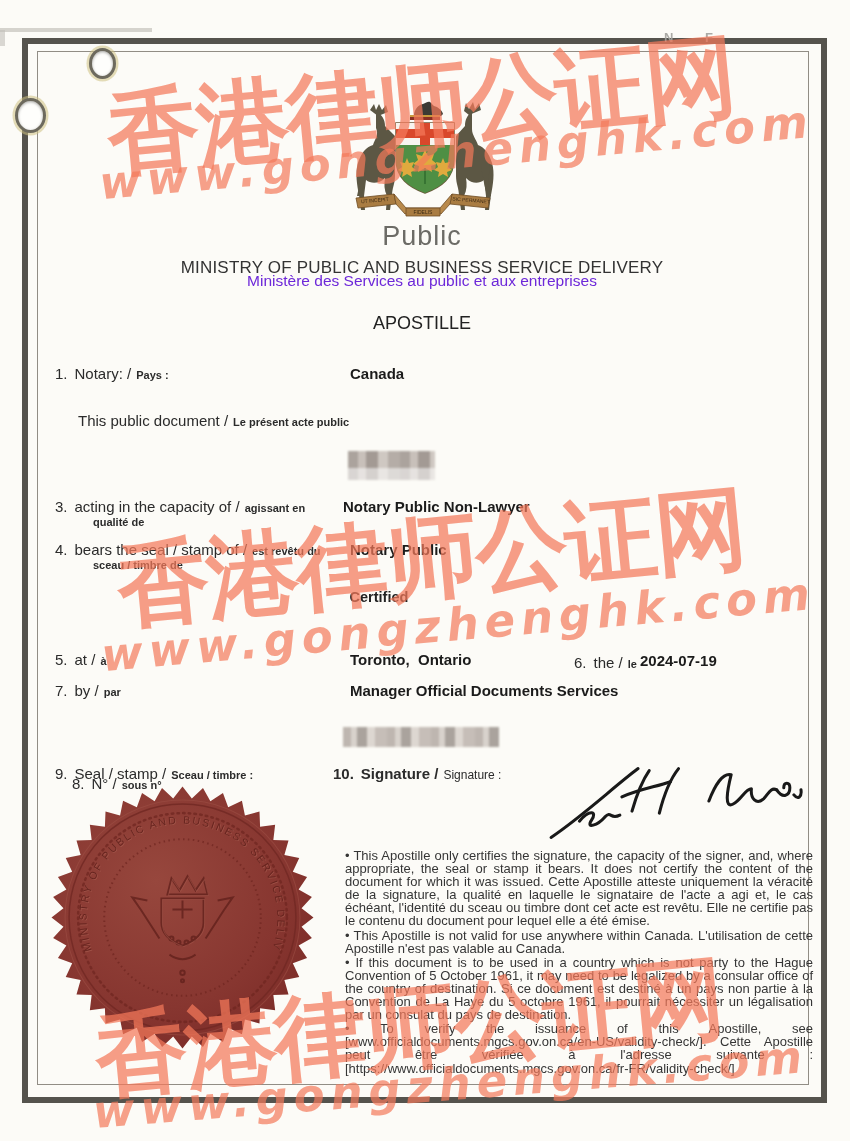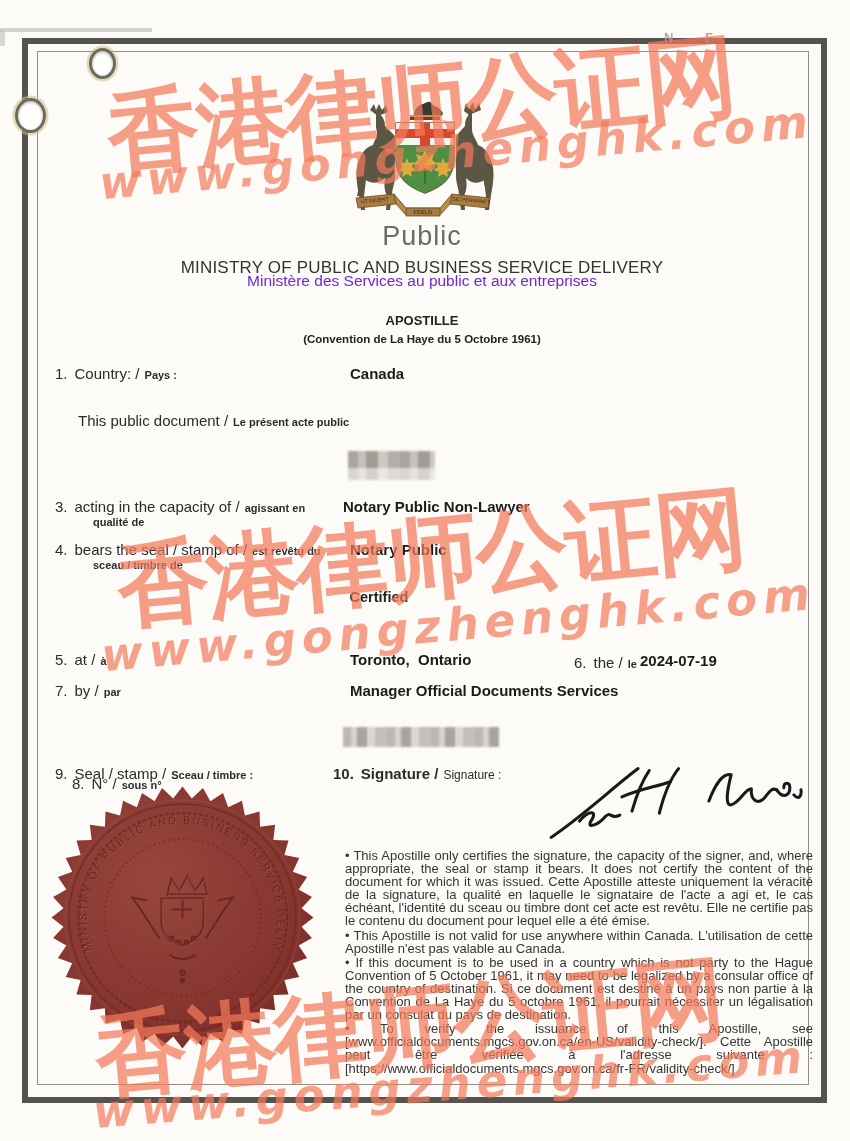--- a/index.html
+++ b/index.html
@@ -35,21 +35,21 @@
 
   
   #arms{position:absolute;left:348px;top:98px;width:150px;height:128px;z-index:2;}
   #ontario-caption{position:absolute;left:37px;top:221px;width:770px;text-align:center;
         font-size:27px;color:#6c6b66;letter-spacing:1px;z-index:2;}
 
   
   .center-line{position:absolute;left:37px;width:770px;text-align:center;z-index:2;}
   #h-ministry{top:258px;font-size:17px;color:#333;letter-spacing:.2px;}
   #h-ministere{top:272px;font-size:15.5px;color:#6d28d9;}
-  #h-apostille{top:313px;font-size:13px;font-weight:bold;color:#222;}
+  #h-apostille{top:313px;font-size:18px;font-weight:normal;color:#222;}
   #h-convention{top:333px;font-size:11.5px;font-weight:bold;color:#222;}
 
   
   .lbl{position:absolute;font-size:15px;color:#2b2b2b;white-space:nowrap;z-index:2;}
   .lbl .num{margin-right:7px;}
   .fr{font-size:11px;font-weight:bold;margin-left:5px;}
   .fr-line{position:absolute;font-size:11px;font-weight:bold;color:#2b2b2b;z-index:2;}
   .val{position:absolute;font-weight:bold;font-size:15px;color:#1b1b1b;white-space:pre-wrap;z-index:2;}
   .bold-en{font-weight:bold;}
   .fr-reg{font-size:12px;font-weight:normal;margin-left:5px;}
@@ -143,24 +143,23 @@
       <text x="27" y="104" font-size="5" text-anchor="middle" fill="#3c2a14" transform="rotate(-5 27 104)">UT INCEPIT</text>
       <text x="123" y="104" font-size="5" text-anchor="middle" fill="#3c2a14" transform="rotate(5 123 104)">SIC PERMANET</text>
       <text x="75" y="116" font-size="5" text-anchor="middle" fill="#3c2a14">FIDELIS</text>
     </g>
   </svg>
   <div id="ontario-caption">Public</div>
 
   <div id="h-ministry" class="center-line">MINISTRY OF PUBLIC AND BUSINESS SERVICE DELIVERY</div>
   <div id="h-ministere" class="center-line">Ministère des Services au public et aux entreprises</div>
   <div id="h-apostille" class="center-line">APOSTILLE</div>
-  <div id="h-convention" class="center-line">(Convention de La Haye du 5 Octobre 1961)</div>
 
   <div id="row-country" class="lbl">
-    <span class="num">1.</span><span>Country: /</span><span class="fr">Pays :</span>
+    <span class="num">1.</span><span>Notary: /</span><span class="fr">Pays :</span>
   </div>
   <div id="val-country" class="val">Canada</div>
 
   <div id="row-intro" class="lbl">
     <span>This public document /</span><span class="fr">Le présent acte public</span>
   </div>
 
   <div id="redact1" class="redact"></div>
 
   <div id="row-capacity" class="lbl">

